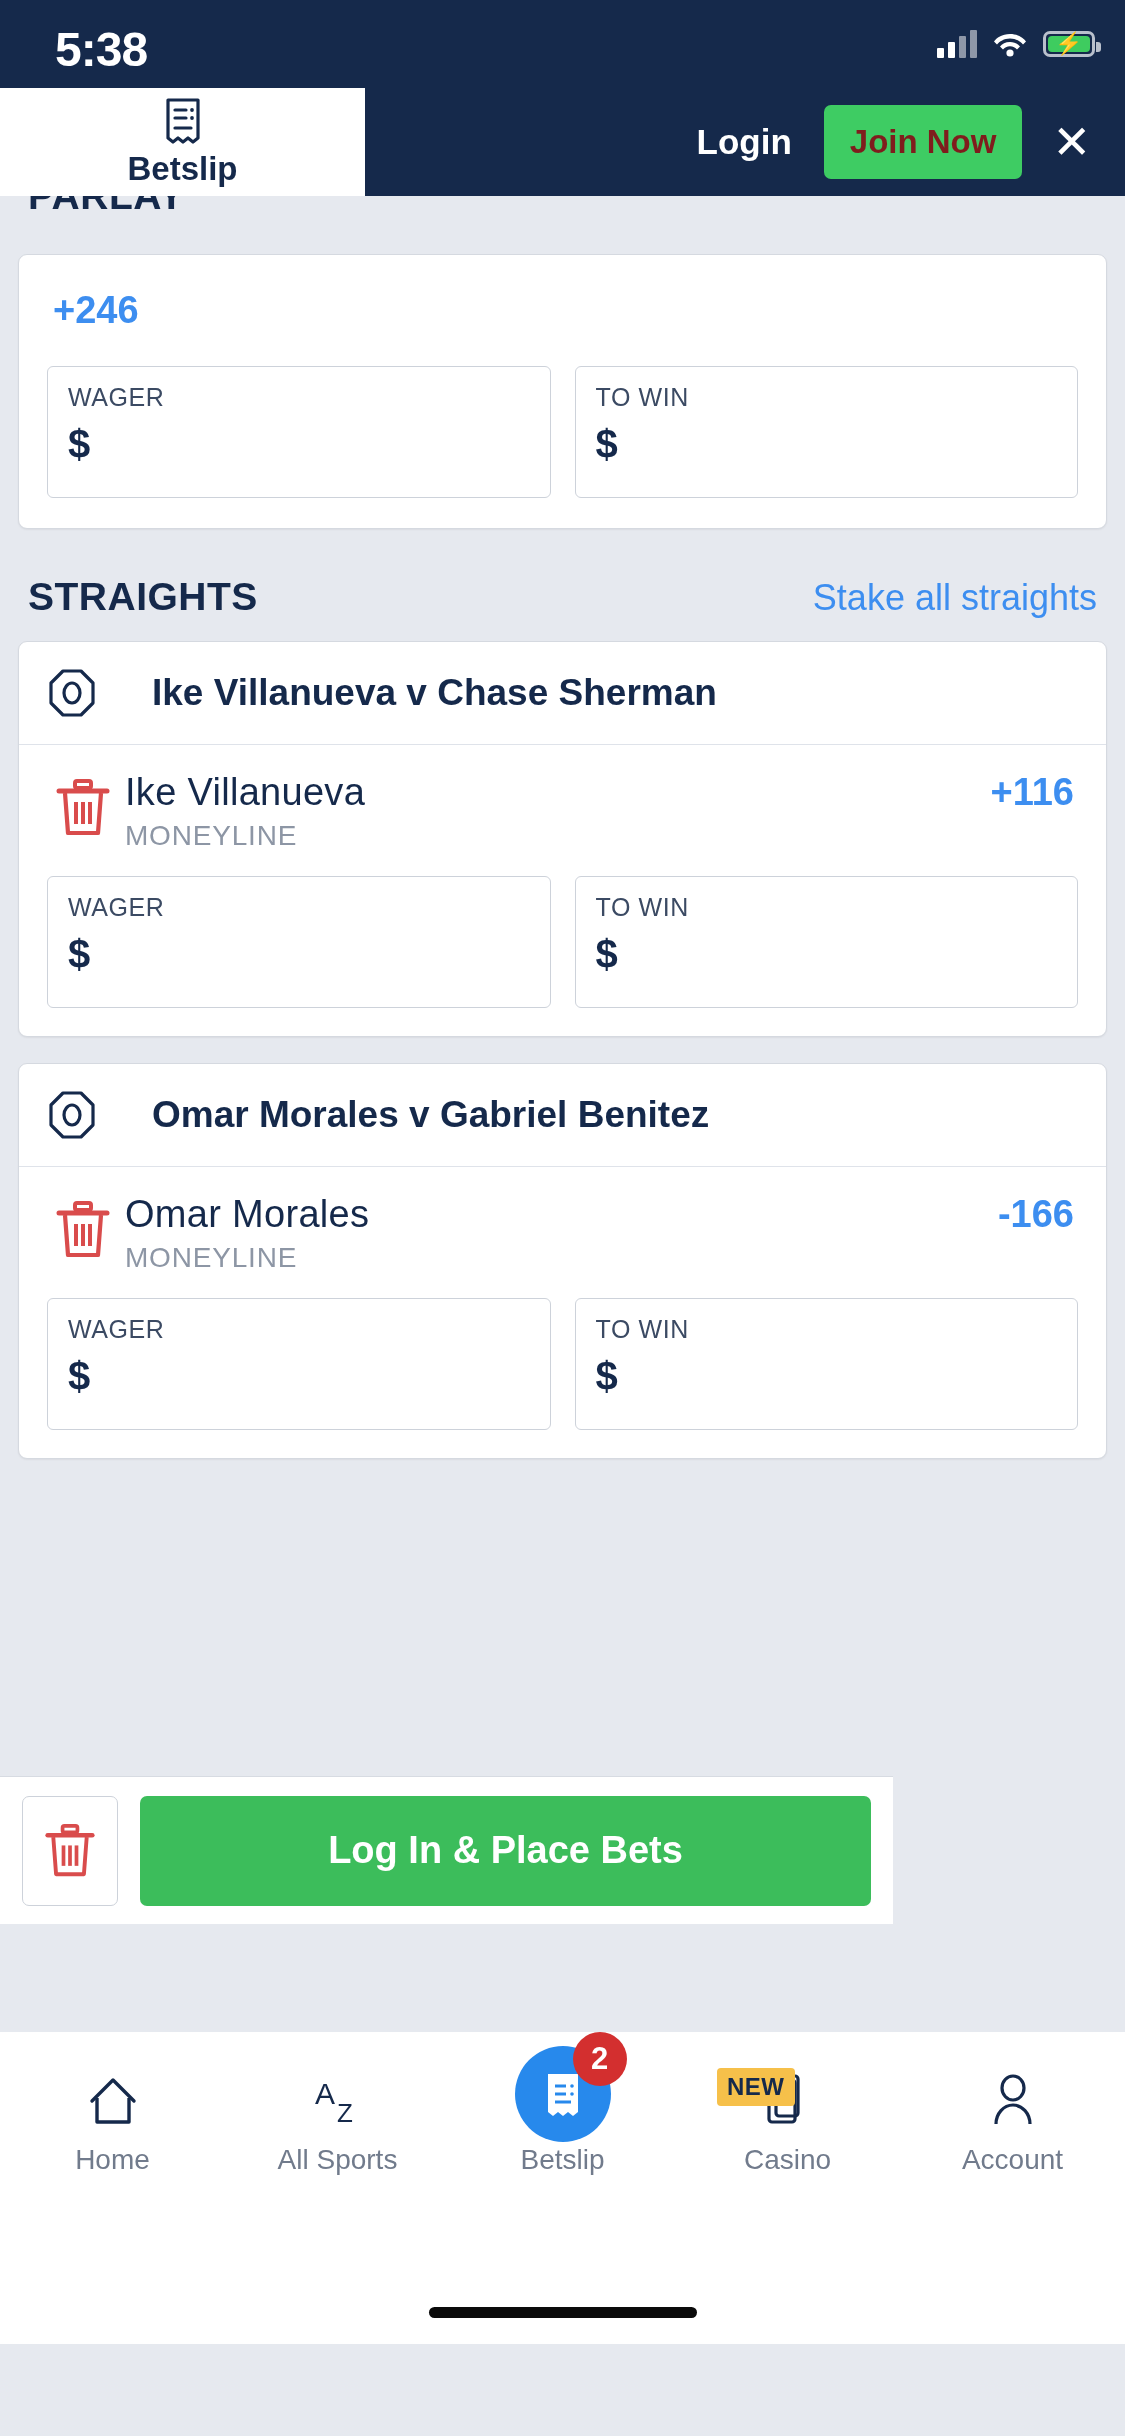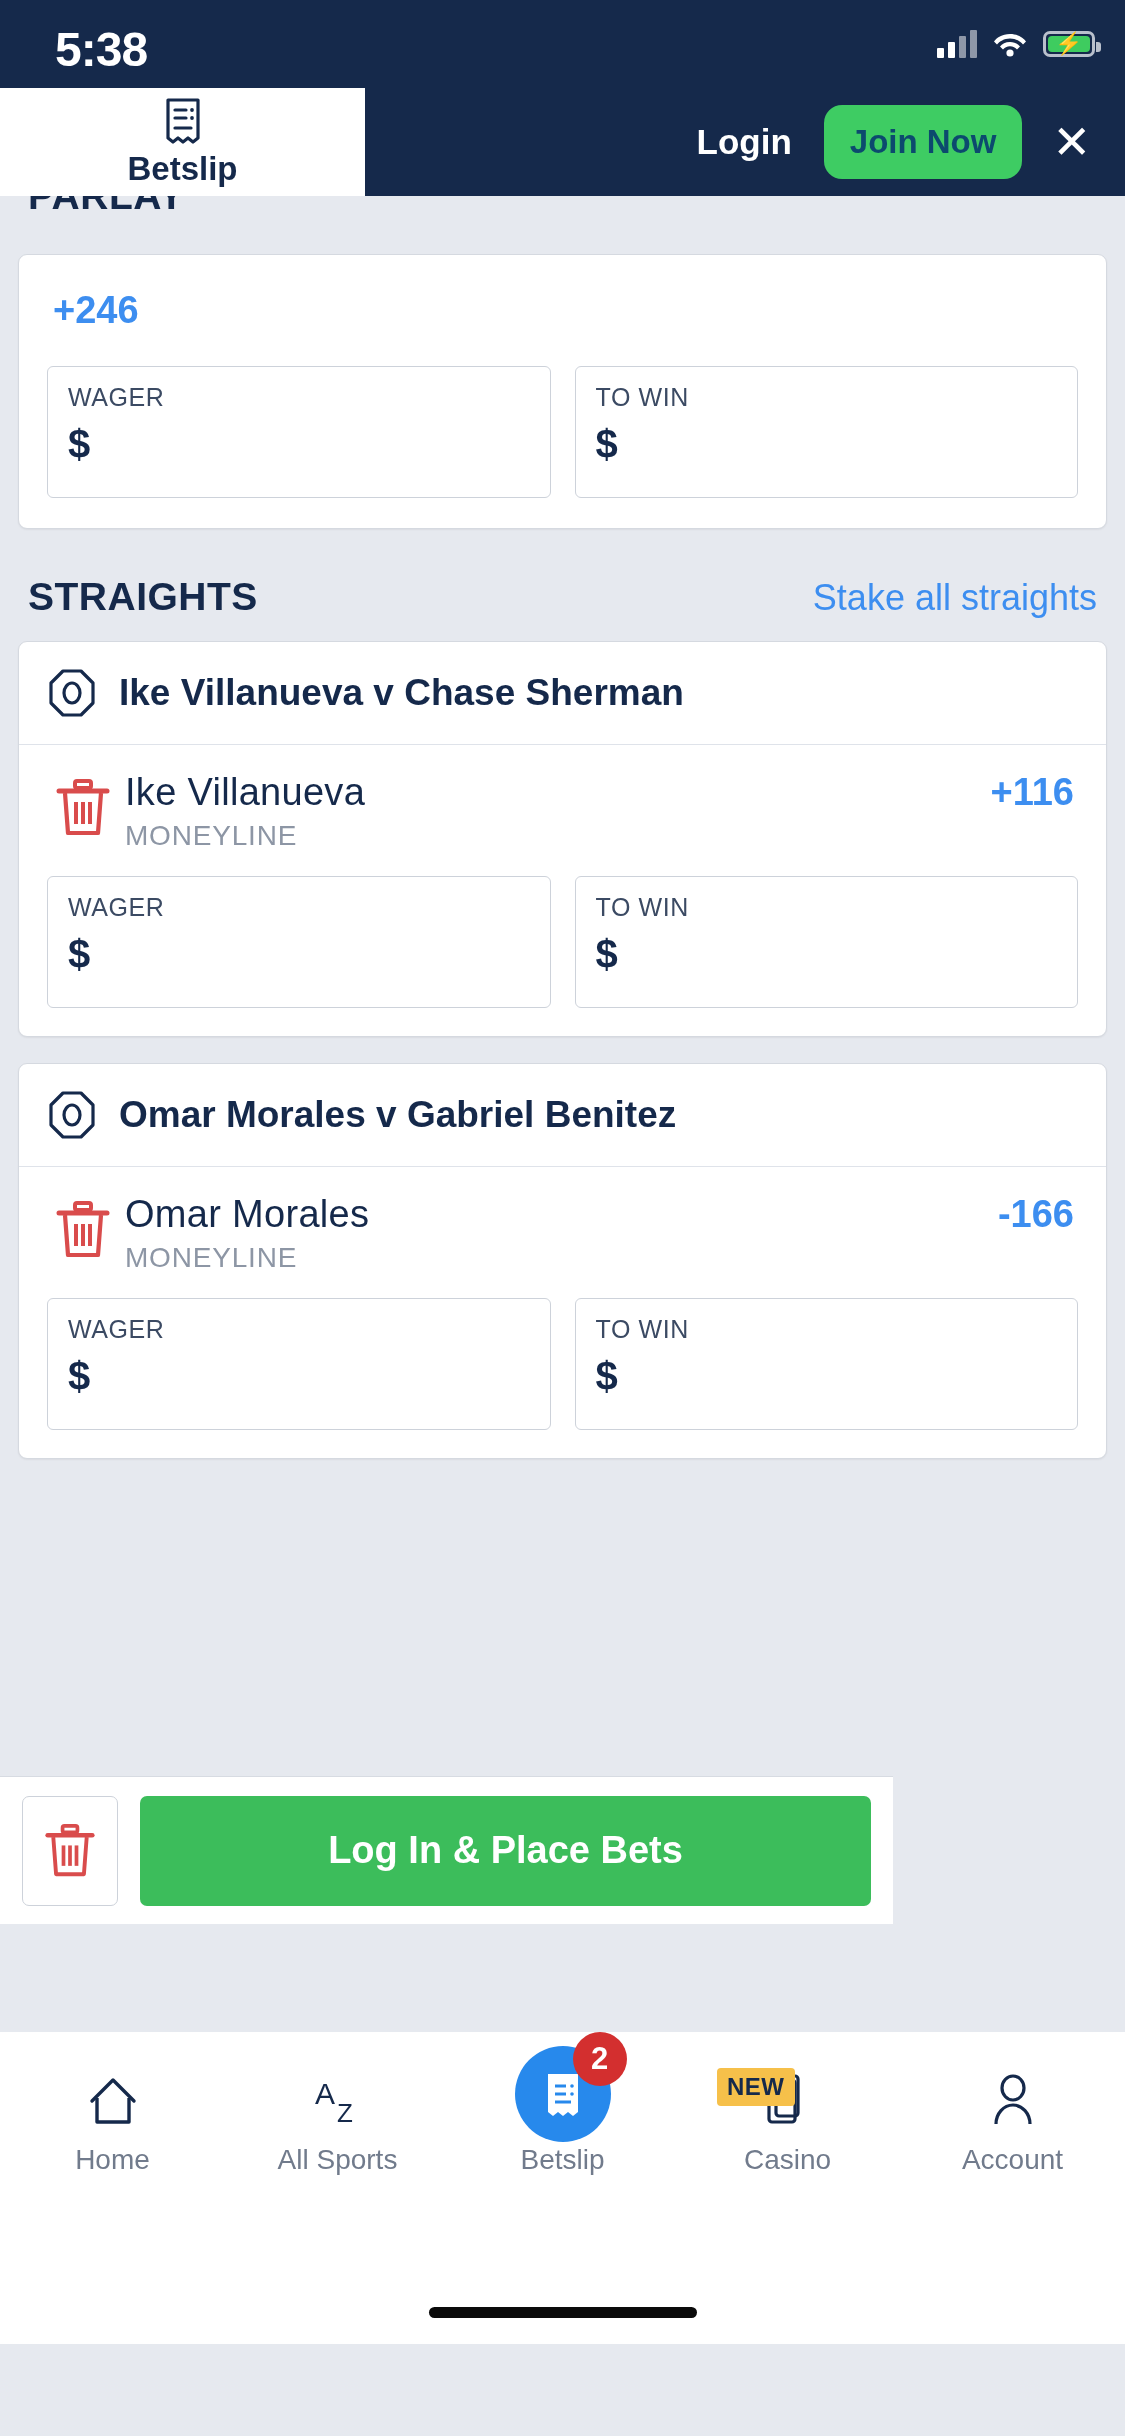--- a/index.html
+++ b/index.html
@@ -53,22 +53,22 @@
     background:#ffffff; display:flex; flex-direction:column;
     align-items:center; justify-content:center; gap:3px;
   }
   .tab-betslip .lbl { color:#15294b; font-size:33px; font-weight:700; }
   .hdr-actions {
     position:absolute; right:26px; top:0; height:108px;
     display:flex; align-items:center; gap:0px;
   }
   .login-btn { color:#fff; font-size:35px; font-weight:700; padding:0 32px; }
   .join-btn {
-    background:#3ecc63; color:#0c4a6e; font-size:33px; font-weight:700;
-    padding:18px 26px; border-radius:18px; margin-right:22px;
+    background:#3ecc63; color:#7f1d1d; font-size:33px; font-weight:700;
+    padding:18px 26px; border-radius:7px; margin-right:22px;
   }
   .close-x { color:#fff; font-size:46px; font-weight:400; line-height:1; padding:4px 8px; }
 
   
   .body-scroll {
     position:absolute; top:196px; left:0; width:1125px;
     height:1580px; background:#e6e9ef; overflow:hidden;
   }
   .sec-head {
     display:flex; align-items:baseline; justify-content:space-between;
@@ -97,21 +97,21 @@
     flex:1; border:1px solid #cdd2da; border-radius:6px;
     height:132px; padding:16px 20px; background:#fff;
   }
   .field .cap { font-size:25px; color:#3b4a63; letter-spacing:.6px; }
   .field .val { font-size:40px; color:#15294b; font-weight:700; margin-top:10px; }
 
   .match-row {
     display:flex; align-items:center; gap:24px;
     padding:26px 30px; border-bottom:1px solid #dfe3ea;
   }
-  .match-name { font-size:37px; color:#15294b; font-weight:700; }
+  .match-name { font-size:37px; color:#15294b; font-weight:700;margin-left:33px; }
 
   .bet-row { display:flex; padding:26px 22px 0 22px; }
   .bet-trash { width:84px; flex:0 0 84px; display:flex; justify-content:center; padding-top:6px; }
   .bet-main { flex:1; }
   .bet-line1 { display:flex; align-items:center; justify-content:space-between;gap:44px; }
   .bet-pick { font-size:38px; color:#15294b; font-weight:400; letter-spacing:.3px; }
   .bet-type { font-size:28px; color:#8d96a5; letter-spacing:.8px; margin-top:6px; }
   .bet-fields { display:flex; gap:24px; padding:24px 28px 28px 28px; }
 
   

